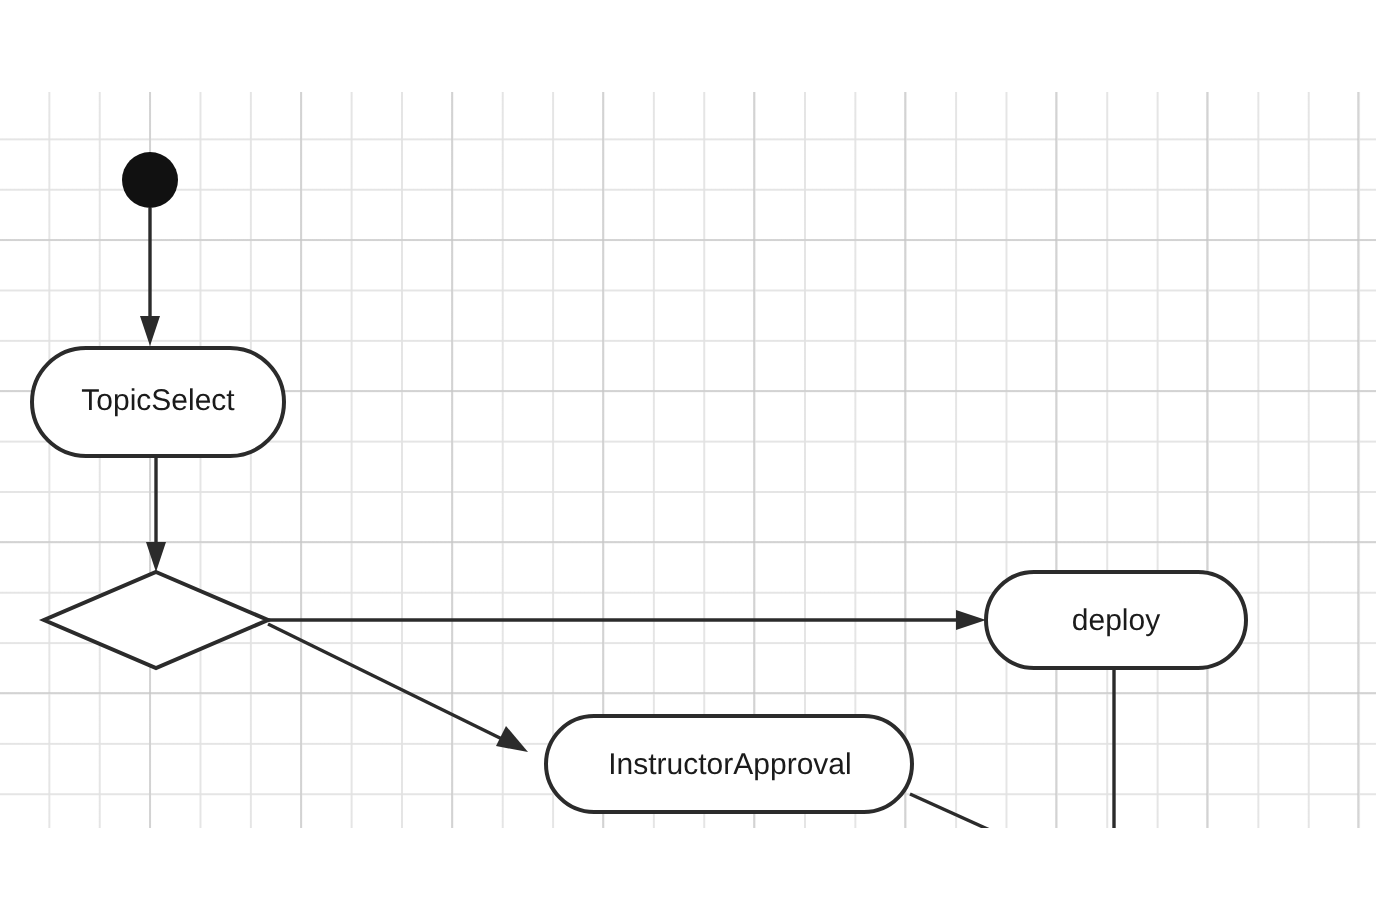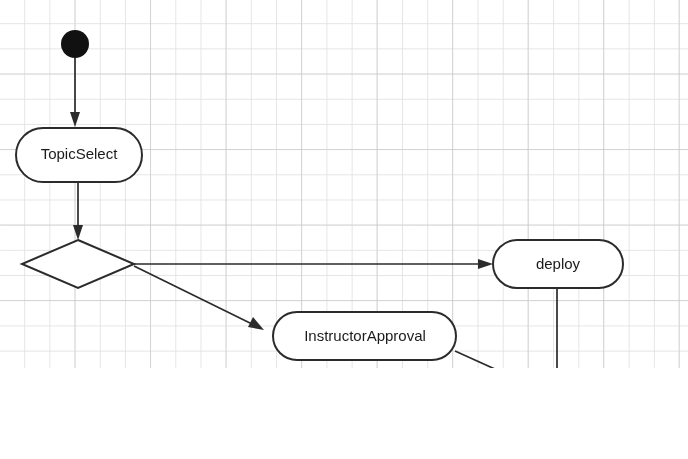--- a/index.html
+++ b/index.html
@@ -21,20 +21,21 @@
       linear-gradient(to right,  rgba(196,196,196,0.55) 1px, transparent 1px),
       linear-gradient(to bottom, rgba(196,196,196,0.55) 1px, transparent 1px),
       linear-gradient(to right,  rgba(226,226,226,0.9) 1px, transparent 1px),
       linear-gradient(to bottom, rgba(226,226,226,0.9) 1px, transparent 1px);
     background-size:
       75.5px 75.5px,
       75.5px 75.5px,
       25.2px 25.2px,
       25.2px 25.2px;
     background-position: -1px -2px, -1px -2px, -1px -2px, -1px -2px;
+    margin-top: 46px;
   }
   #diagram-svg {
     position: absolute;
     left: 0;
     top: 0;
     width: 688px;
     height: 459px;
   }
   .node-label {
     font-family: "Liberation Sans", sans-serif;

